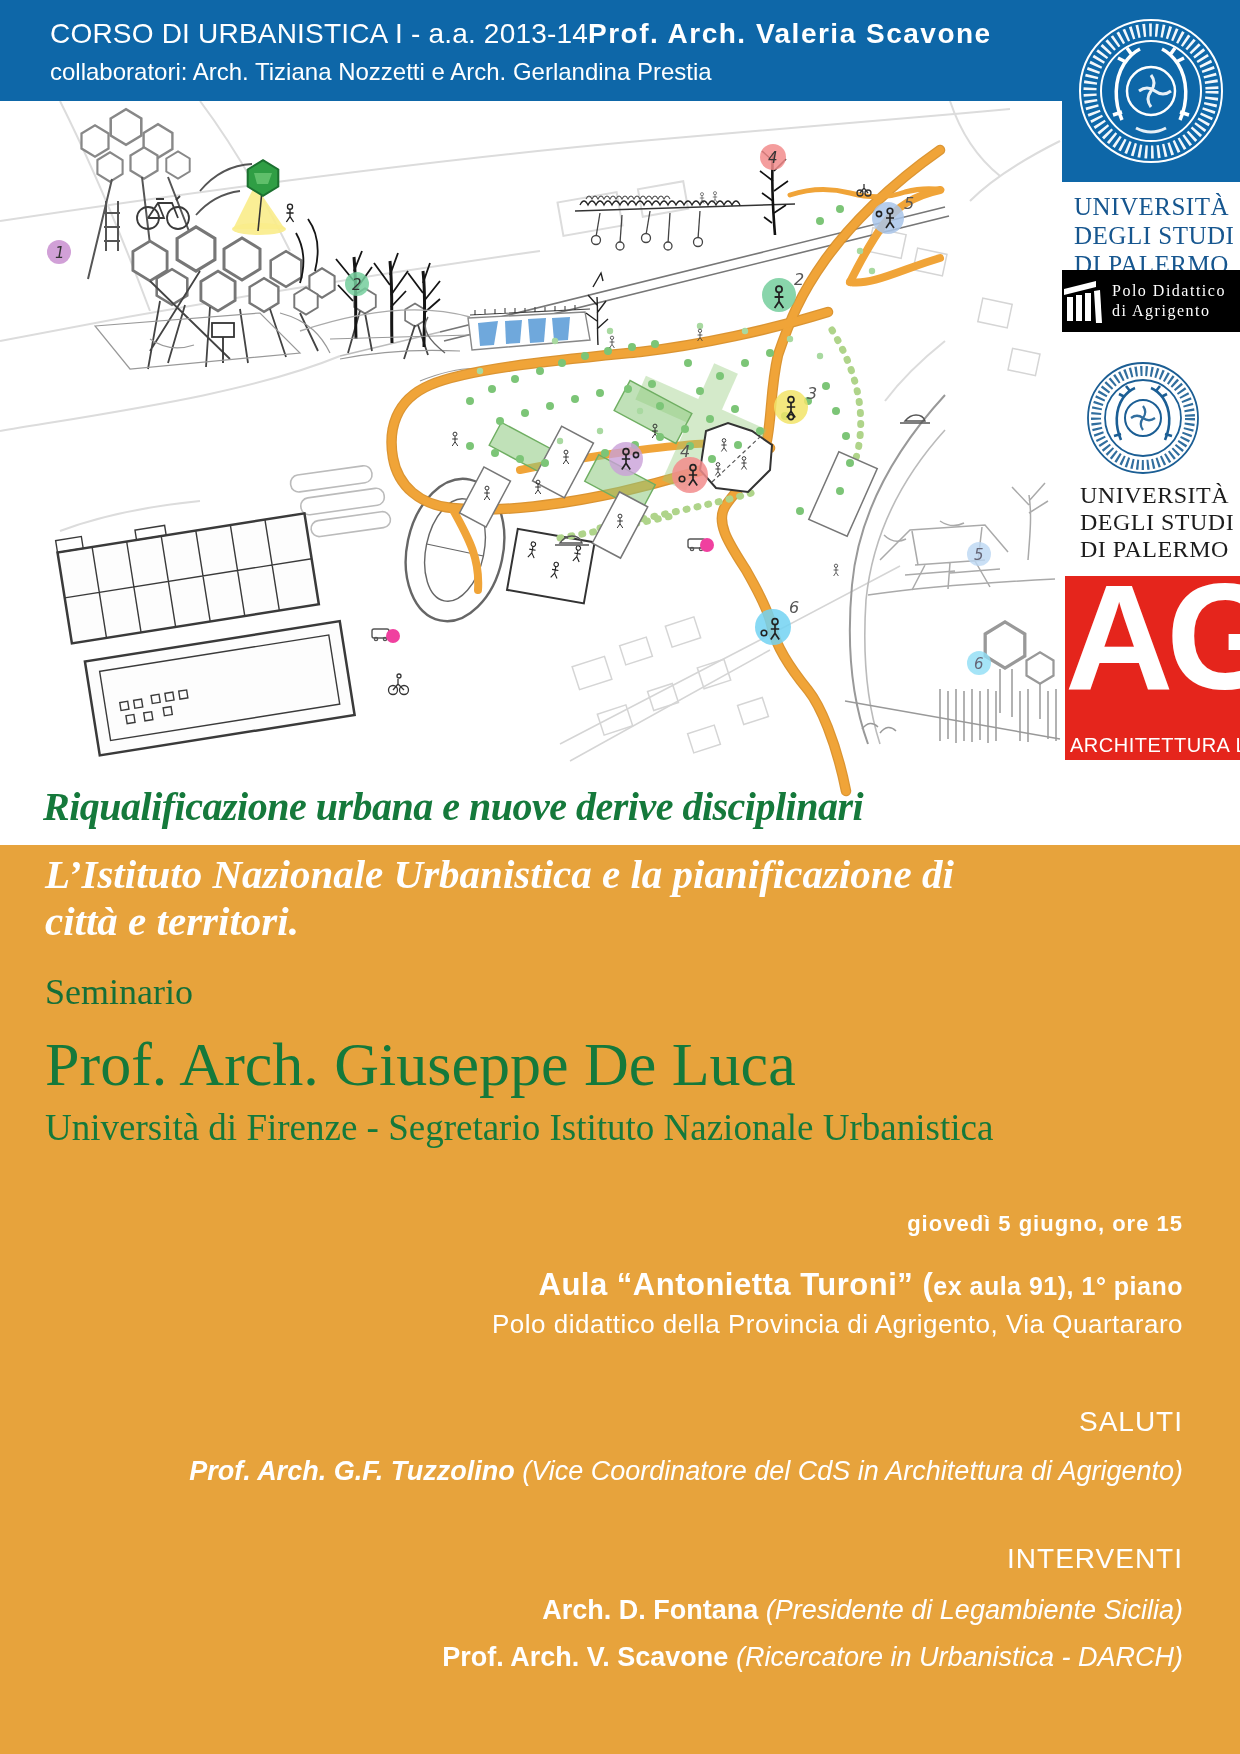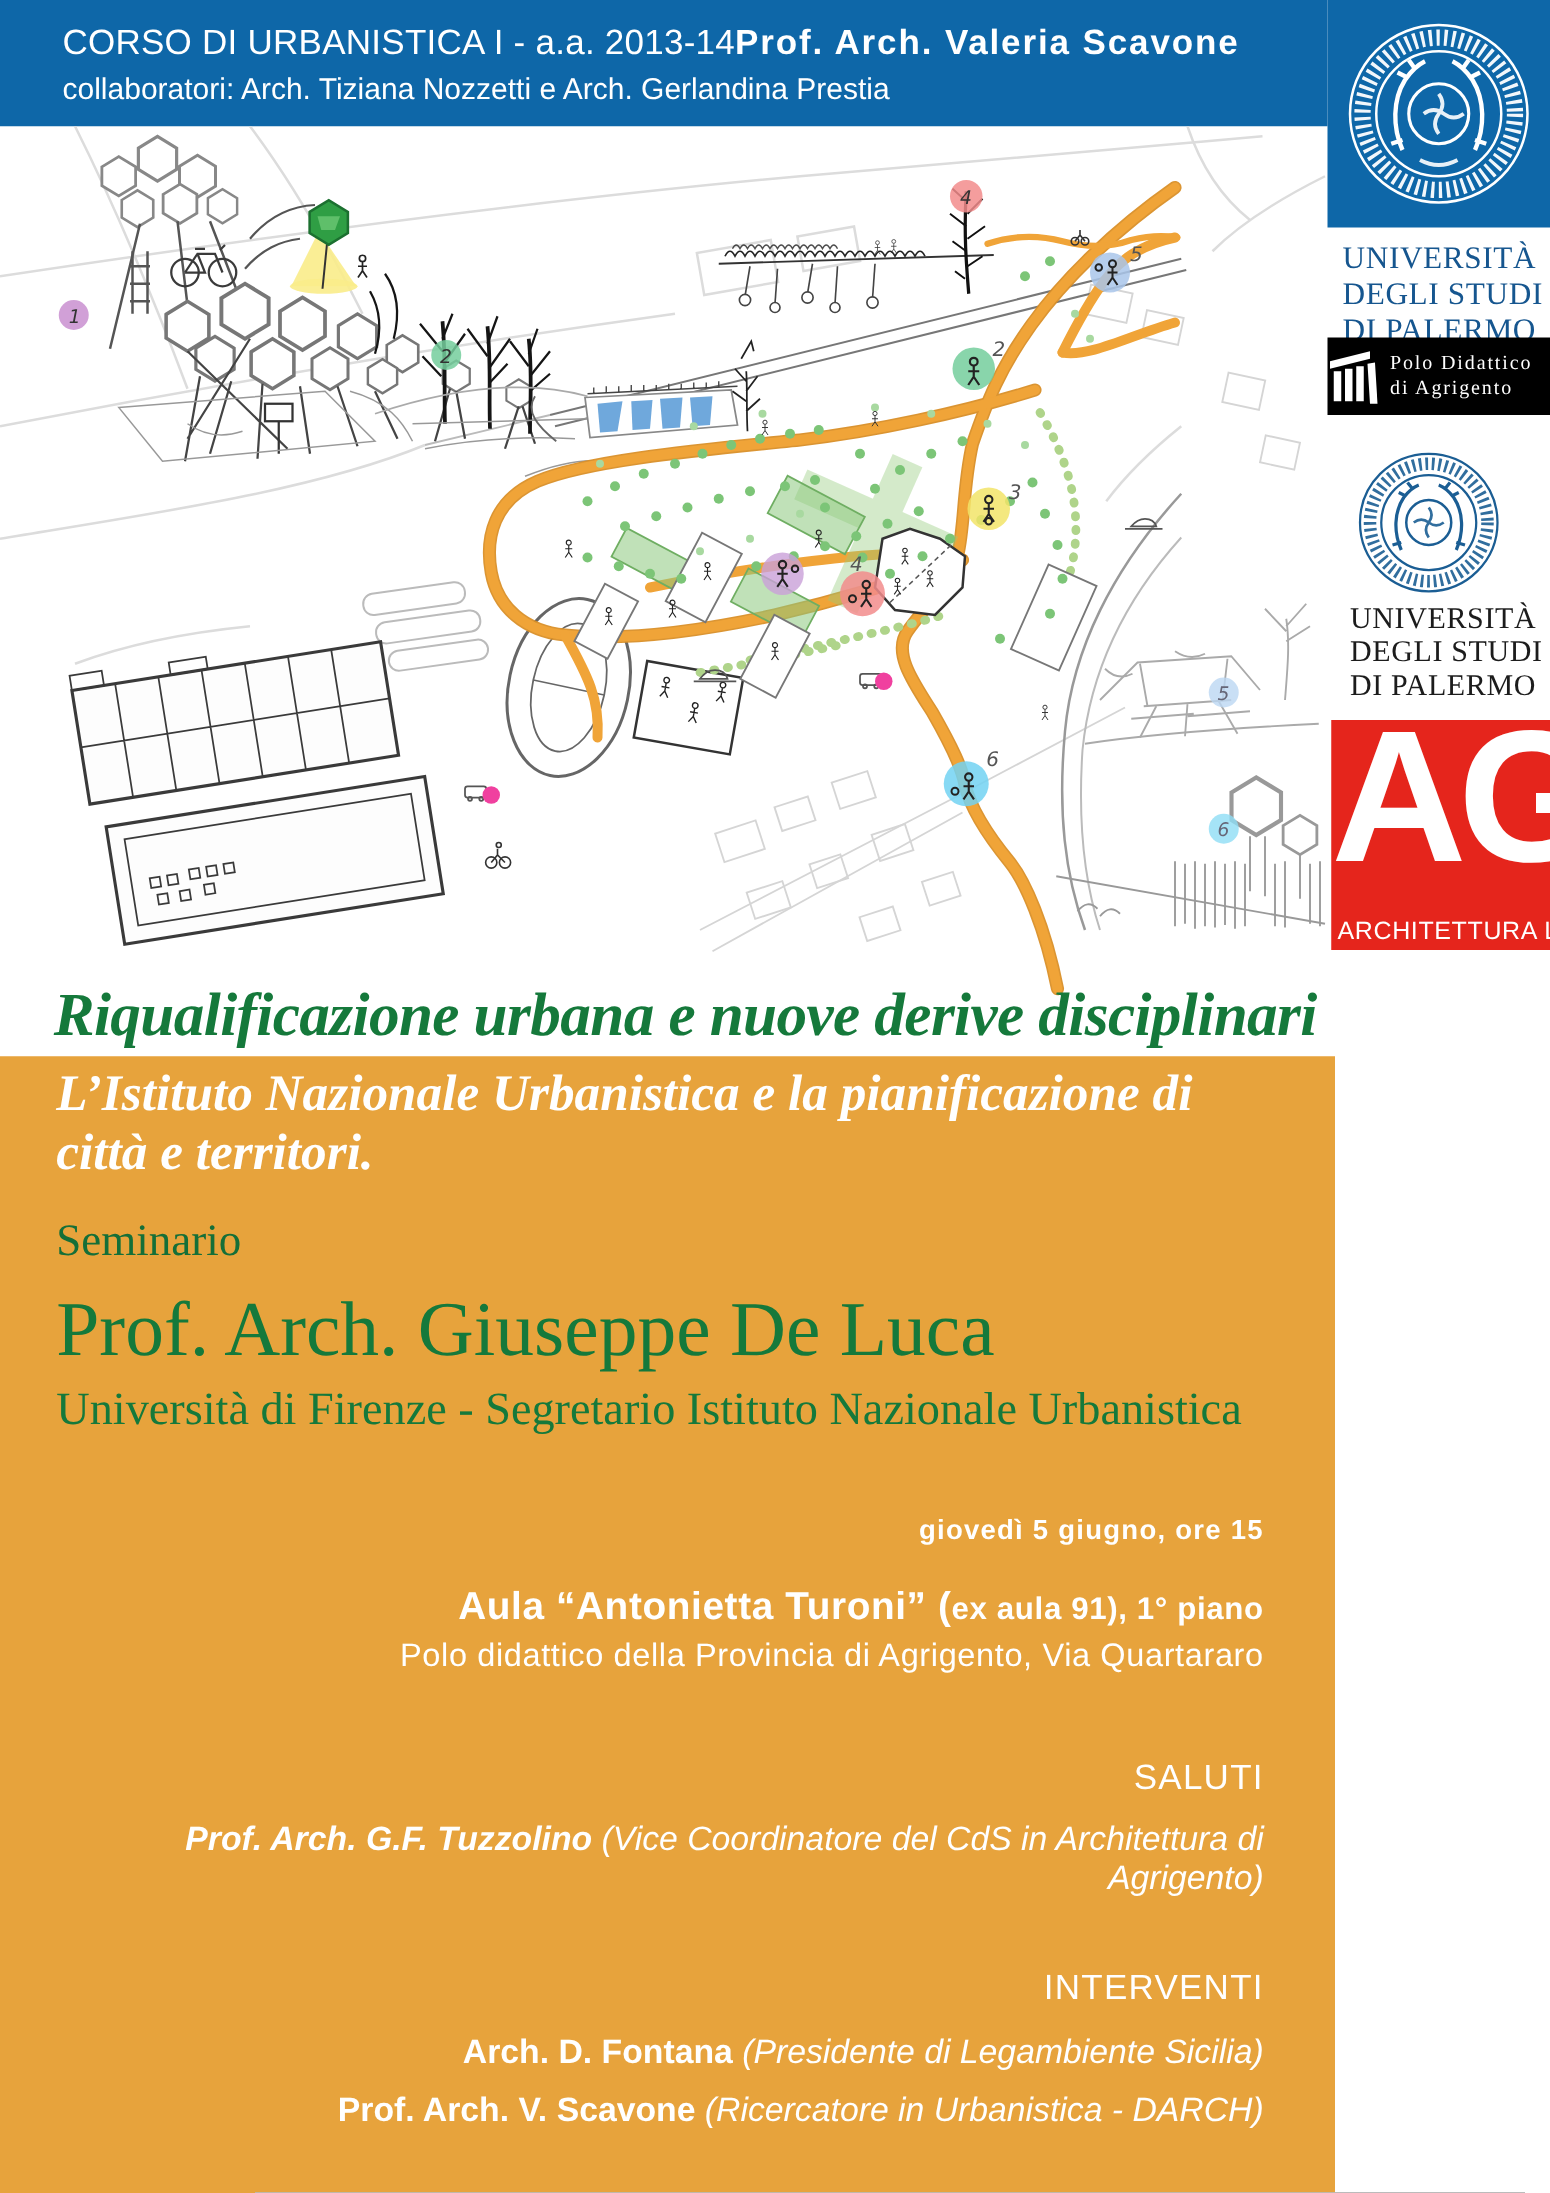--- a/index.html
+++ b/index.html
@@ -24,22 +24,22 @@
               font-size:24px;line-height:27px;letter-spacing:.5px;}
   .ag-block{position:absolute;left:1065px;top:576px;width:200px;height:184px;background:#E5251C;color:#ffffff;text-align:center;}
   .ag-letters{position:absolute;left:0px;top:-14px;font-size:150px;font-weight:bold;letter-spacing:-7px;
               line-height:1;white-space:nowrap;}
   .ag-caption{position:absolute;left:5px;bottom:3px;font-size:20px;letter-spacing:.5px;white-space:nowrap;}
   
   .map{position:absolute;left:0;top:101px;width:1240px;height:744px;}
   
   .title-main{position:absolute;left:43px;top:783px;width:1160px;color:#15793B;
               font-family:"Liberation Serif",serif;font-style:italic;font-weight:bold;
-              font-size:49px;white-space:nowrap;letter-spacing:-.5px;}
-  .band{position:absolute;left:0;top:845px;width:1068px;height:909px;background:#E7A33C;}
+              font-size:40px;white-space:nowrap;letter-spacing:-.5px;}
+  .band{position:absolute;left:0;top:845px;width:1240px;height:909px;background:#E7A33C;}
   .band-inner{position:absolute;left:0;top:0;right:0;bottom:0;padding:6px 57px 0 45px;}
   .sub1{color:#fff;font-family:"Liberation Serif",serif;font-style:italic;font-weight:bold;
         font-size:41px;line-height:47px;}
   .kicker{margin-top:26px;color:#156F38;font-family:"Liberation Serif",serif;font-size:36px;}
   .speaker{margin-top:16px;color:#15793B;font-family:"Liberation Serif",serif;font-size:62px;white-space:nowrap;}
   .role{margin-top:6px;color:#15793B;font-family:"Liberation Serif",serif;font-size:37px;white-space:nowrap;}
   .datetime{margin-top:62px;text-align:right;color:#fff;font-weight:bold;font-size:22px;letter-spacing:1px;}
   .venue{margin-top:30px;text-align:right;color:#fff;font-weight:bold;font-size:31px;letter-spacing:.5px;}
   .venue .small{font-size:25px;}
   .venue-loc{margin-top:6px;text-align:right;color:#fff;font-size:26px;letter-spacing:.5px;}

